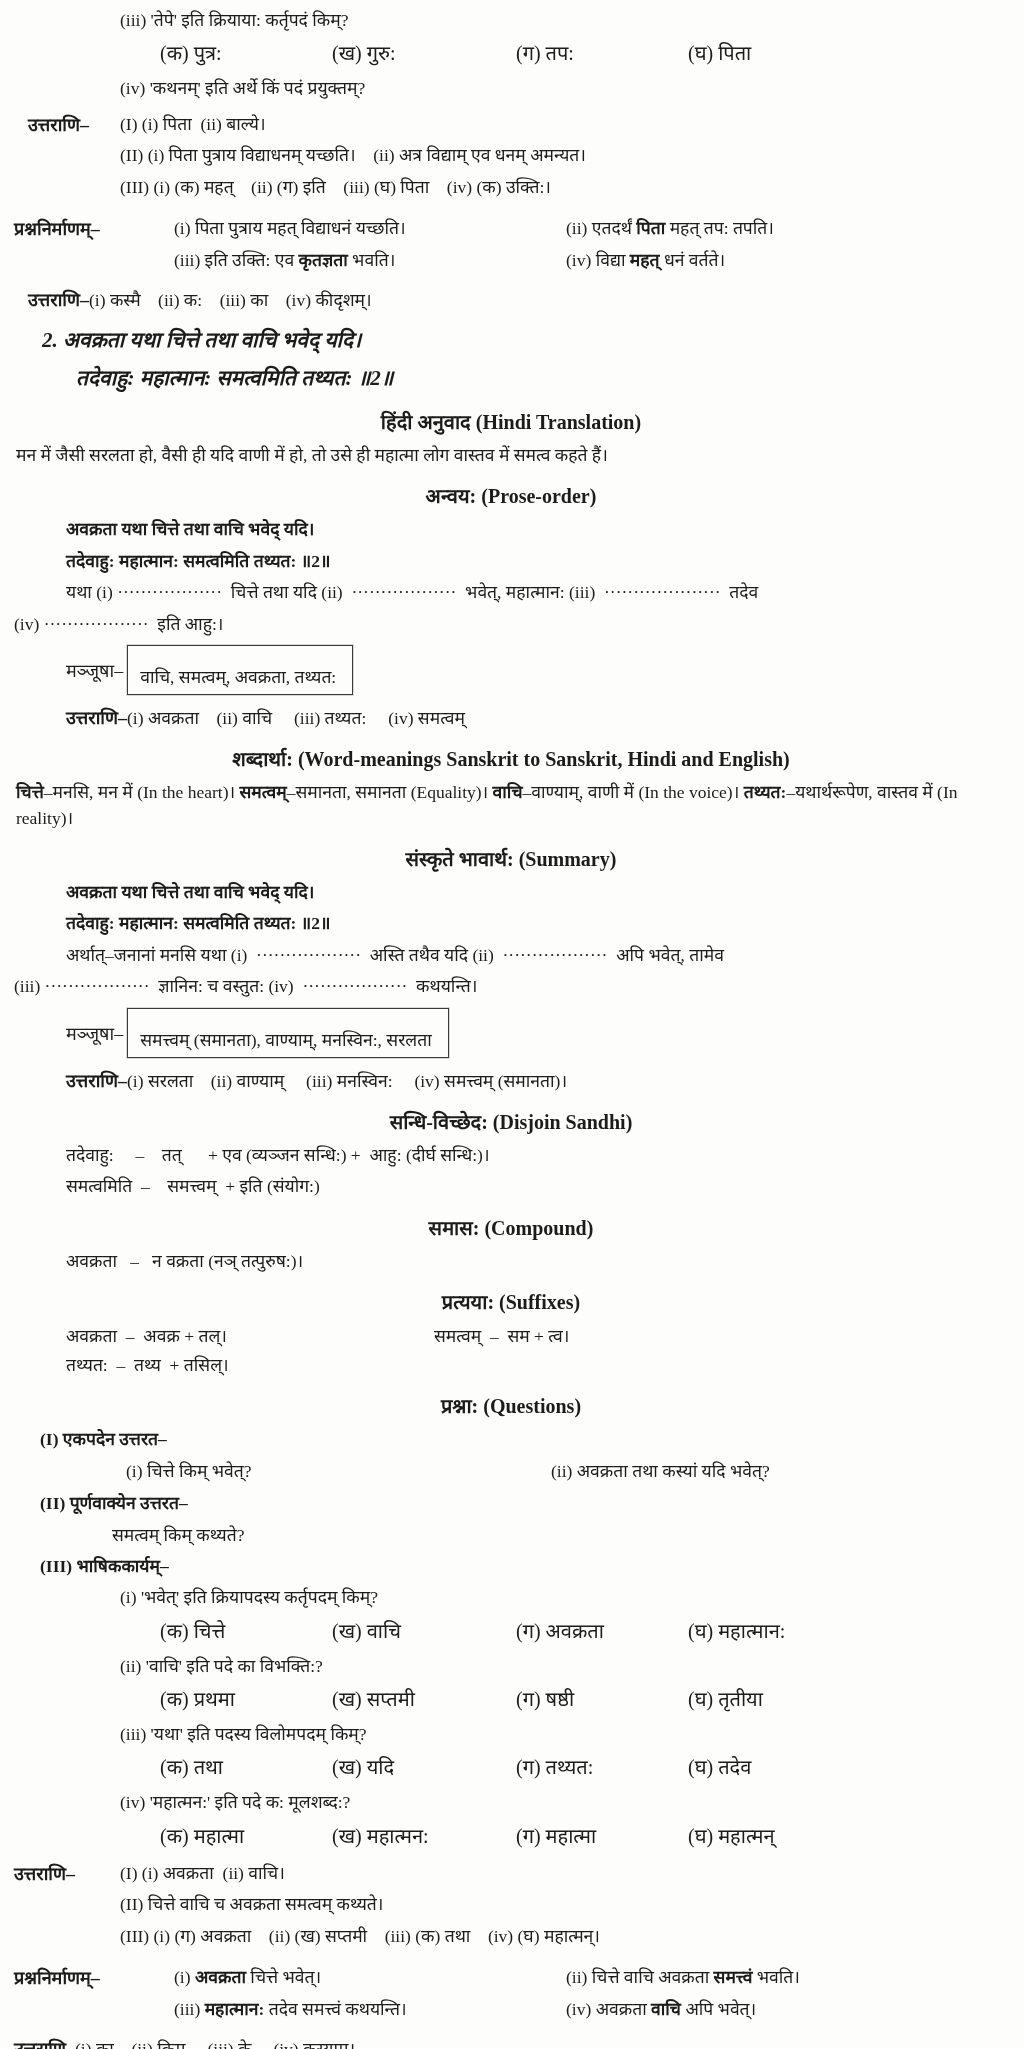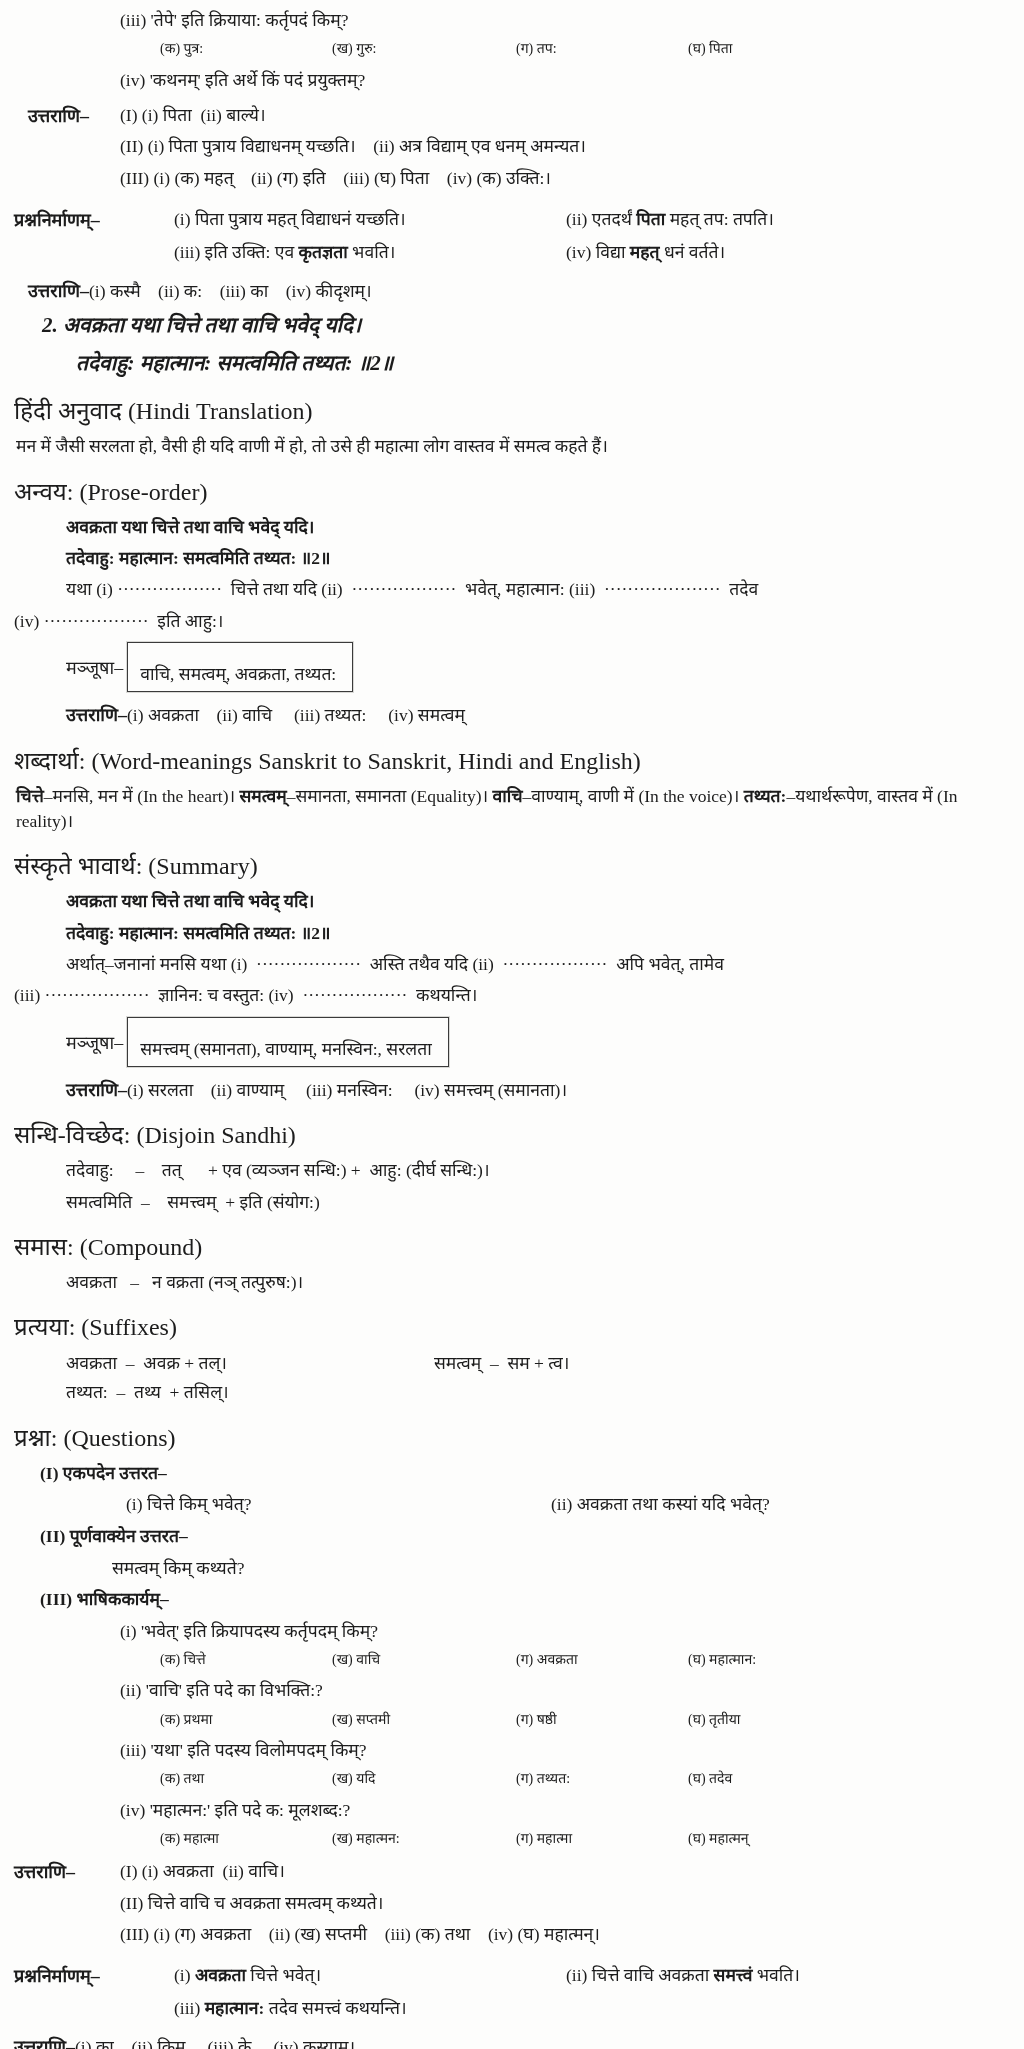--- a/index.html
+++ b/index.html
@@ -6,29 +6,29 @@
   body {
     width:1024px; min-height:2049px;
     background:#fdfdfc;
     color:#1c1c1c;
     font-family:"Liberation Serif","DejaVu Serif",serif;
   }
   .page { box-sizing:border-box; width:1024px; min-height:2049px; padding:8px 16px 18px 14px; }
   .line { font-size:17.5px; line-height:1.45; margin-bottom:6px; white-space:pre-wrap; }
   .b { font-weight:700; }
   h2.sec-h {
-    font-size:24px; font-weight:400; margin:14px 0 8px 0;
-    font-family:"Liberation Serif","DejaVu Serif",serif; white-space:pre-wrap;
+    font-size:20px; font-weight:700; margin:14px 0 8px 0;
+    font-family:"Liberation Serif","DejaVu Serif",serif; white-space:pre-wrap;text-align:center;
   }
   
   .ind-q   { margin-left:106px; }   
   .ind-s   { margin-left:52px; }    
   .ind-r   { margin-left:26px; }    
   .ind-r2  { margin-left:98px; }    
-  .opt-row { display:flex; margin-left:146px; margin-bottom:8px; font-size:14px; line-height:1.45; }
+  .opt-row { display:flex; margin-left:146px; margin-bottom:8px; font-size:20px; line-height:1.45; }
   .opt-row .o1 { width:172px; }
   .opt-row .o2 { width:184px; }
   .opt-row .o3 { width:172px; }
   .opt-row .o4 { flex:1; }
   
   .hang { display:flex; align-items:flex-start; margin:10px 0 6px 0; }
   .hang .hlabel { font-weight:700; font-size:18px; white-space:nowrap; }
   .hang .hbody  { flex:1; }
   .hang-ans  { margin-left:14px; }
   .hang-ans .hlabel { width:92px; }
@@ -39,21 +39,21 @@
   
   .two { display:flex; margin-bottom:7px; font-size:17.5px; line-height:1.45; white-space:pre-wrap;align-items:flex-end; }
   .two .colL  { width:392px; }
   .two .colL425 { width:425px; }
   .two .colR  { flex:1; }
   
   .ansline { font-size:17.5px; }
   .ansline b { font-size:18px; }
   
   .shloka { font-weight:700; font-style:italic; font-size:21px; line-height:1.5; margin-bottom:6px; white-space:pre-wrap; }
-  .shloka-1 { margin-left:28px; margin-top:6px; }
+  .shloka-1 { margin-left:28px; margin-top:12px; }
   .shloka-2 { margin-left:62px; }
   
   .manjusha { margin:8px 0 10px 52px; display:flex; align-items:center; }
   .manjusha .mlabel { font-weight:400; font-size:18px; white-space:nowrap; }
   .manjusha .mbox {
     display:inline-block; border:1.6px solid #3a3a3a; box-shadow:0 0 0 1px #d9d9d6;
     padding:18px 16px 6px 12px; font-size:17.5px; margin-left:4px; white-space:pre-wrap;
   }
   .para { margin-left:2px; }
   .pratyaya-row { display:flex; margin-left:52px; margin-bottom:6px; font-size:17.5px; white-space:pre-wrap; }
@@ -198,19 +198,20 @@
 
   <section class="hang hang-pn">
     <span class="hlabel">प्रश्ननिर्माणम्–</span>
     <div class="hbody">
       <div class="two">
         <span class="colL"><span>(i) </span><b>अवक्रता</b><span> चित्ते भवेत्।</span></span>
         <span class="colR"><span>(ii) चित्ते वाचि अवक्रता </span><b>समत्त्वं</b><span> भवति।</span></span>
       </div>
       <div class="two">
         <span class="colL"><span>(iii) </span><b>महात्मान:</b><span> तदेव समत्त्वं कथयन्ति।</span></span>
+        <span class="colR"><span>(iv) अवक्रता </span><b>वाचि</b><span> अपि भवेत्।</span></span>
       </div>
     </div>
   </section>
 
   <div class="line ansline"><b>उत्तराणि–</b><span>(i) का    (ii) किम्     (iii) के     (iv) कस्याम्।</span></div>
 
 </div>
 
 </body></html>

